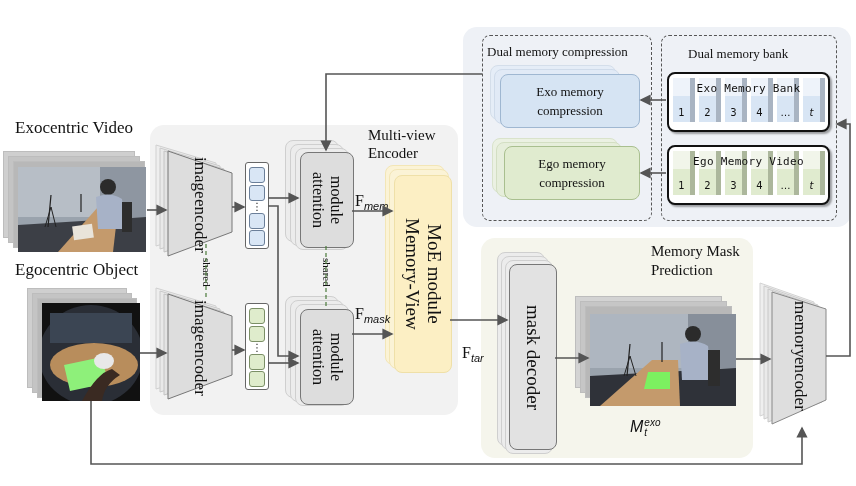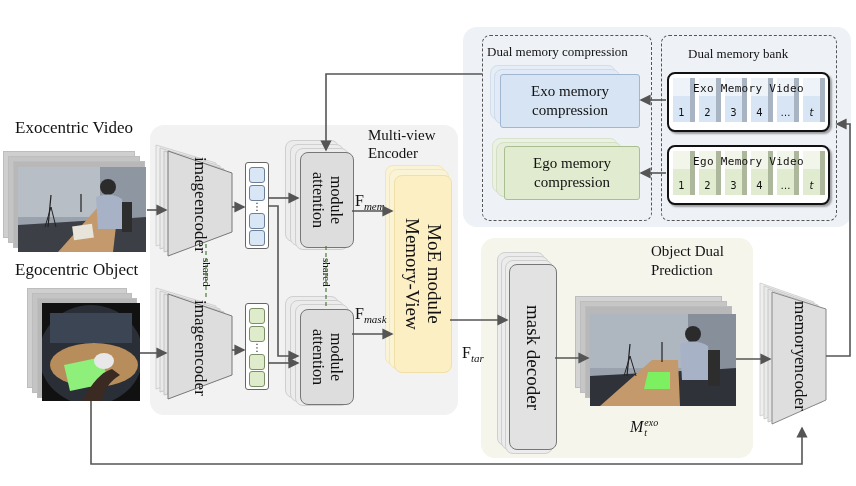--- a/index.html
+++ b/index.html
@@ -27,57 +27,57 @@
   .tok.blue { background:#d9e6f5; border-color:#6b7f99; }
   .tok.green { background:#dfeccc; border-color:#7b8f66; }
   .dots { position:absolute; left:0; width:22px; text-align:center; font-size:10px; line-height:10px; }
 
   .moe-ghost { position:absolute; border:1px solid #f3e6b6; border-radius:8px; background:#fbf3d6; }
   .moe { position:absolute; border:1px solid #efe0a8; border-radius:8px; background:#fcefc4;
          display:flex; align-items:center; justify-content:center; }
   .moe span { writing-mode:vertical-rl; font-size:19px; line-height:22px; text-align:center; }
 
   .comp-ghost { position:absolute; border-radius:8px; }
-  .comp { position:absolute; border-radius:3px; display:flex; align-items:center; justify-content:center;
-          text-align:center; font-size:15px; line-height:19px; }
+  .comp { position:absolute; border-radius:8px; display:flex; align-items:center; justify-content:center;
+          text-align:center; font-size:13px; line-height:19px; }
 
   .bank { position:absolute; border:2px solid #111; border-radius:8px; background:#fff;
           box-shadow:2px 2px 2px rgba(0,0,0,.35); overflow:hidden; }
   .cell { position:absolute; top:4px; width:22px; height:44px; }
   .cell .face { position:absolute; left:0; top:0; width:17px; height:44px; }
   .cell .side { position:absolute; left:17px; top:0; width:5px; height:44px; }
   .cell .num { position:absolute; left:0; bottom:4px; width:17px; text-align:center;
                font-family:"DejaVu Sans","Liberation Sans",sans-serif; font-size:10px; }
   .bank-title { position:absolute; left:0; right:0; top:8px; text-align:center; font-size:11px; letter-spacing:0.3px; }
 
   .md-ghost { position:absolute; border:1px solid #cfcfcf; border-radius:8px; background:#ececec; }
   .md { position:absolute; border:1px solid #777; border-radius:8px; background:#e2e2e2;
         display:flex; align-items:center; justify-content:center; }
   .md span { writing-mode:vertical-rl; font-size:19px; text-align:center; }
 
   .photo { position:absolute; overflow:hidden; }
-  .math { font-family:Liberation Serif, serif; font-style:italic; }
+  .math { font-family:Liberation Sans, sans-serif; font-style:italic; }
 </style>
 </head>
 <body>
 
 <div class="panel" style="left:150px; top:125px; width:308px; height:290px; background:#f2f2f2;"></div>
 <div class="panel" style="left:463px; top:27px; width:388px; height:200px; background:#eef1f6;"></div>
 <div class="panel" style="left:481px; top:238px; width:272px; height:220px; background:#f5f5ec;"></div>
 
 <div class="dashed" style="left:482px; top:35px; width:168px; height:184px;"></div>
 <div class="dashed" style="left:661px; top:35px; width:174px; height:184px;"></div>
 
 <div class="label" style="left:487px; top:43px; font-size:13px;">Dual memory compression</div>
 <div class="label" style="left:688px; top:45px; font-size:13px;">Dual memory bank</div>
 
 <div class="label" style="left:368px; top:127px;">Multi-view</div>
 <div class="label" style="left:368px; top:145px;">Encoder</div>
 
-<div class="label" style="left:651px; top:243px;">Object Dual</div>
+<div class="label" style="left:651px; top:243px;">Memory Mask</div>
 <div class="label" style="left:651px; top:262px;">Prediction</div>
 
 <div class="label" style="left:15px; top:119px; font-size:17px;">Exocentric Video</div>
 <div class="label" style="left:15px; top:261px; font-size:17px;">Egocentric Object</div>
 
 <div>
   <div class="frame" style="left:3px; top:151px; width:130px; height:85px; background:#cfcfcf;"></div>
   <div class="frame" style="left:8px; top:156px; width:130px; height:85px; background:#c4c4c4;"></div>
   <div class="frame" style="left:13px; top:161px; width:130px; height:85px; background:#b8b8b8;"></div>
   <div class="photo" style="left:18px; top:167px; width:128px; height:85px;">
@@ -240,21 +240,21 @@
   <div class="cell" style="left:108px;">
       <div class="face" style="background:linear-gradient(#eef3fa 0 40%, #d8e5f4 40%);"></div>
       <div class="side" style="background:#a9b4c2;"></div>
       <div class="num">…</div>
     </div>
   <div class="cell" style="left:134px;">
       <div class="face" style="background:linear-gradient(#eef3fa 0 40%, #d8e5f4 40%);"></div>
       <div class="side" style="background:#a9b4c2;"></div>
       <div class="num" style="font-style:italic;">t</div>
     </div>
-  <div class="bank-title mono">Exo Memory Video</div>
+  <div class="bank-title mono">Exo Memory Bank</div>
 </div>
 
 <div class="bank" style="left:667px; top:145px; width:159px; height:56px;">
   <div class="cell" style="left:4px;">
       <div class="face" style="background:linear-gradient(#f1f5ea 0 40%, #e0ebcf 40%);"></div>
       <div class="side" style="background:#acb79c;"></div>
       <div class="num">1</div>
     </div>
   <div class="cell" style="left:30px;">
       <div class="face" style="background:linear-gradient(#f1f5ea 0 40%, #e0ebcf 40%);"></div>

